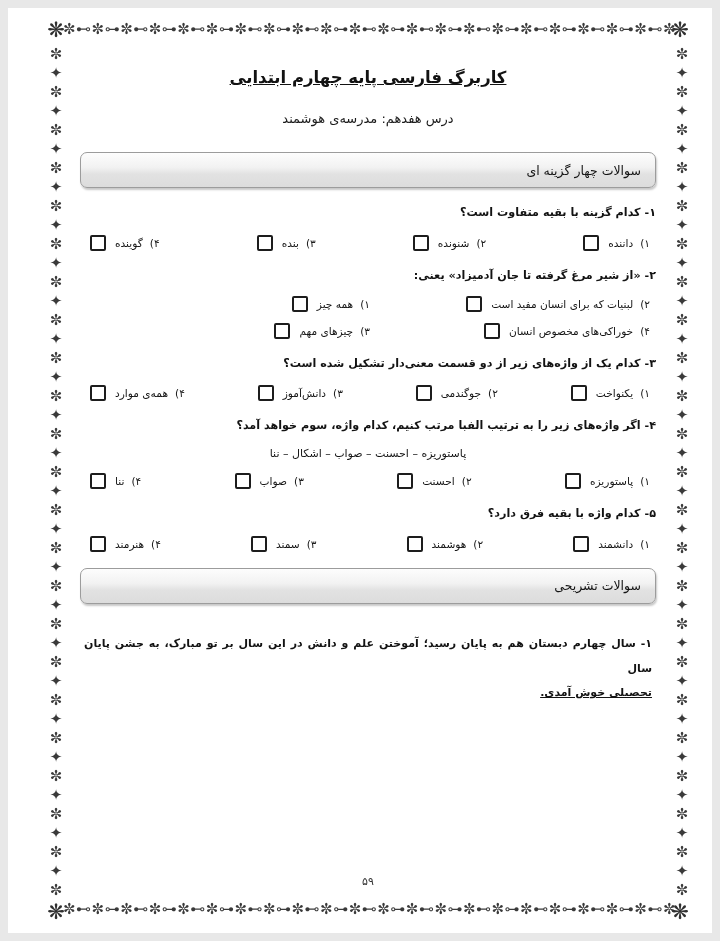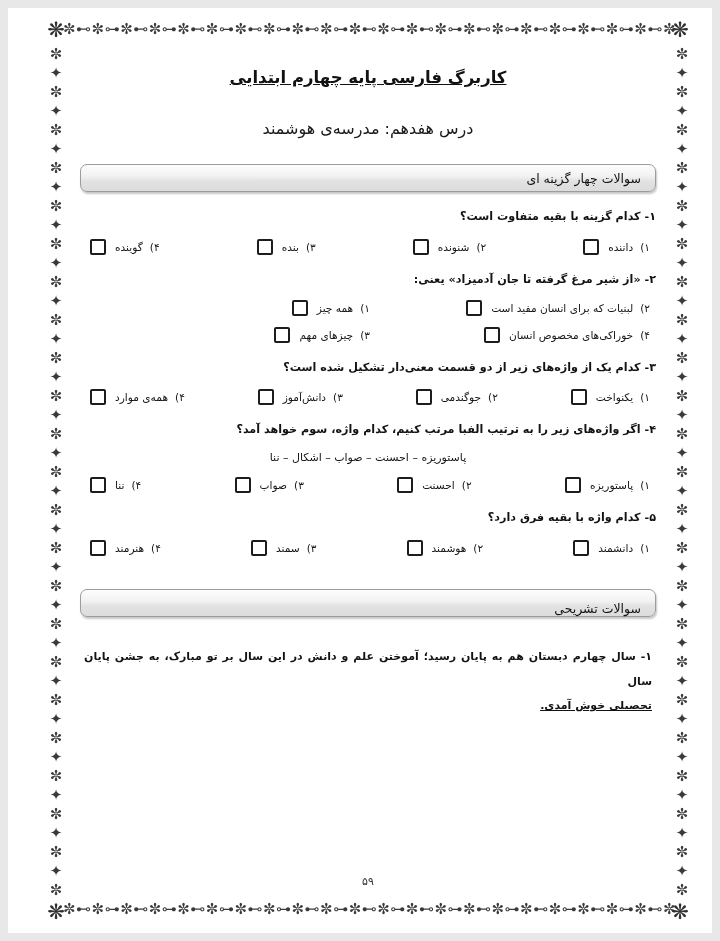--- a/index.html
+++ b/index.html
@@ -90,38 +90,38 @@
     text-align: center;
     font-size: 16.5px;
     font-weight: bold;
     color: #121212;
     margin: 14px 0 0 0;
     letter-spacing: 0.2px;
     text-decoration: underline;
   }
   .doc-subtitle {
     text-align: center;
-    font-size: 16px;
+    font-size: 13px;
     color: #1a1a1a;
-    margin: 32px 0 0 0;
+    margin: 24px 0 0 0;
   }
 
   
   .section-bar {
     position: relative;
     margin: 26px 0 0 0;
-    height: 28px;
+    height: 36px;
     border: 1px solid #9c9c9c;
     border-radius: 7px;
     background: linear-gradient(to bottom, #fdfdfd 0%, #f2f2f2 42%, #e2e2e2 62%, #dcdcdc 100%);
     box-shadow: 1px 2px 2px rgba(0,0,0,0.22);
     display: flex;
     align-items: center;
     justify-content: flex-start;
-    padding: 0 14px;
+    padding: 16px 14px;
     box-sizing: border-box;
   }
   .section-bar .section-label {
     font-size: 12.5px;
     color: #141414;
     letter-spacing: 0.4px;
   }
 
   
   .q-block { margin-top: 17px; }
@@ -351,21 +351,21 @@
           <span class="checkbox"></span>
         </div>
         <div class="opt">
           <span class="opt-num">۴)</span>
           <span class="opt-label">هنرمند</span>
           <span class="checkbox"></span>
         </div>
       </div>
     </div>
 
-    <div class="section-bar" style="margin-top:33px;align-items:flex-end;">
+    <div class="section-bar" style="margin-top:16px;">
       <span class="section-label">سوالات تشریحی</span>
     </div>
 
     <div class="desc-block">
       <div class="desc-line">۱- سال چهارم دبستان هم به پایان رسید؛ آموختن علم و دانش در این سال بر تو مبارک، به جشن پایان سال</div>
       <div class="desc-line second">تحصیلی خوش آمدی.</div>
     </div>
 
 
     <div class="page-number">۵۹</div>

